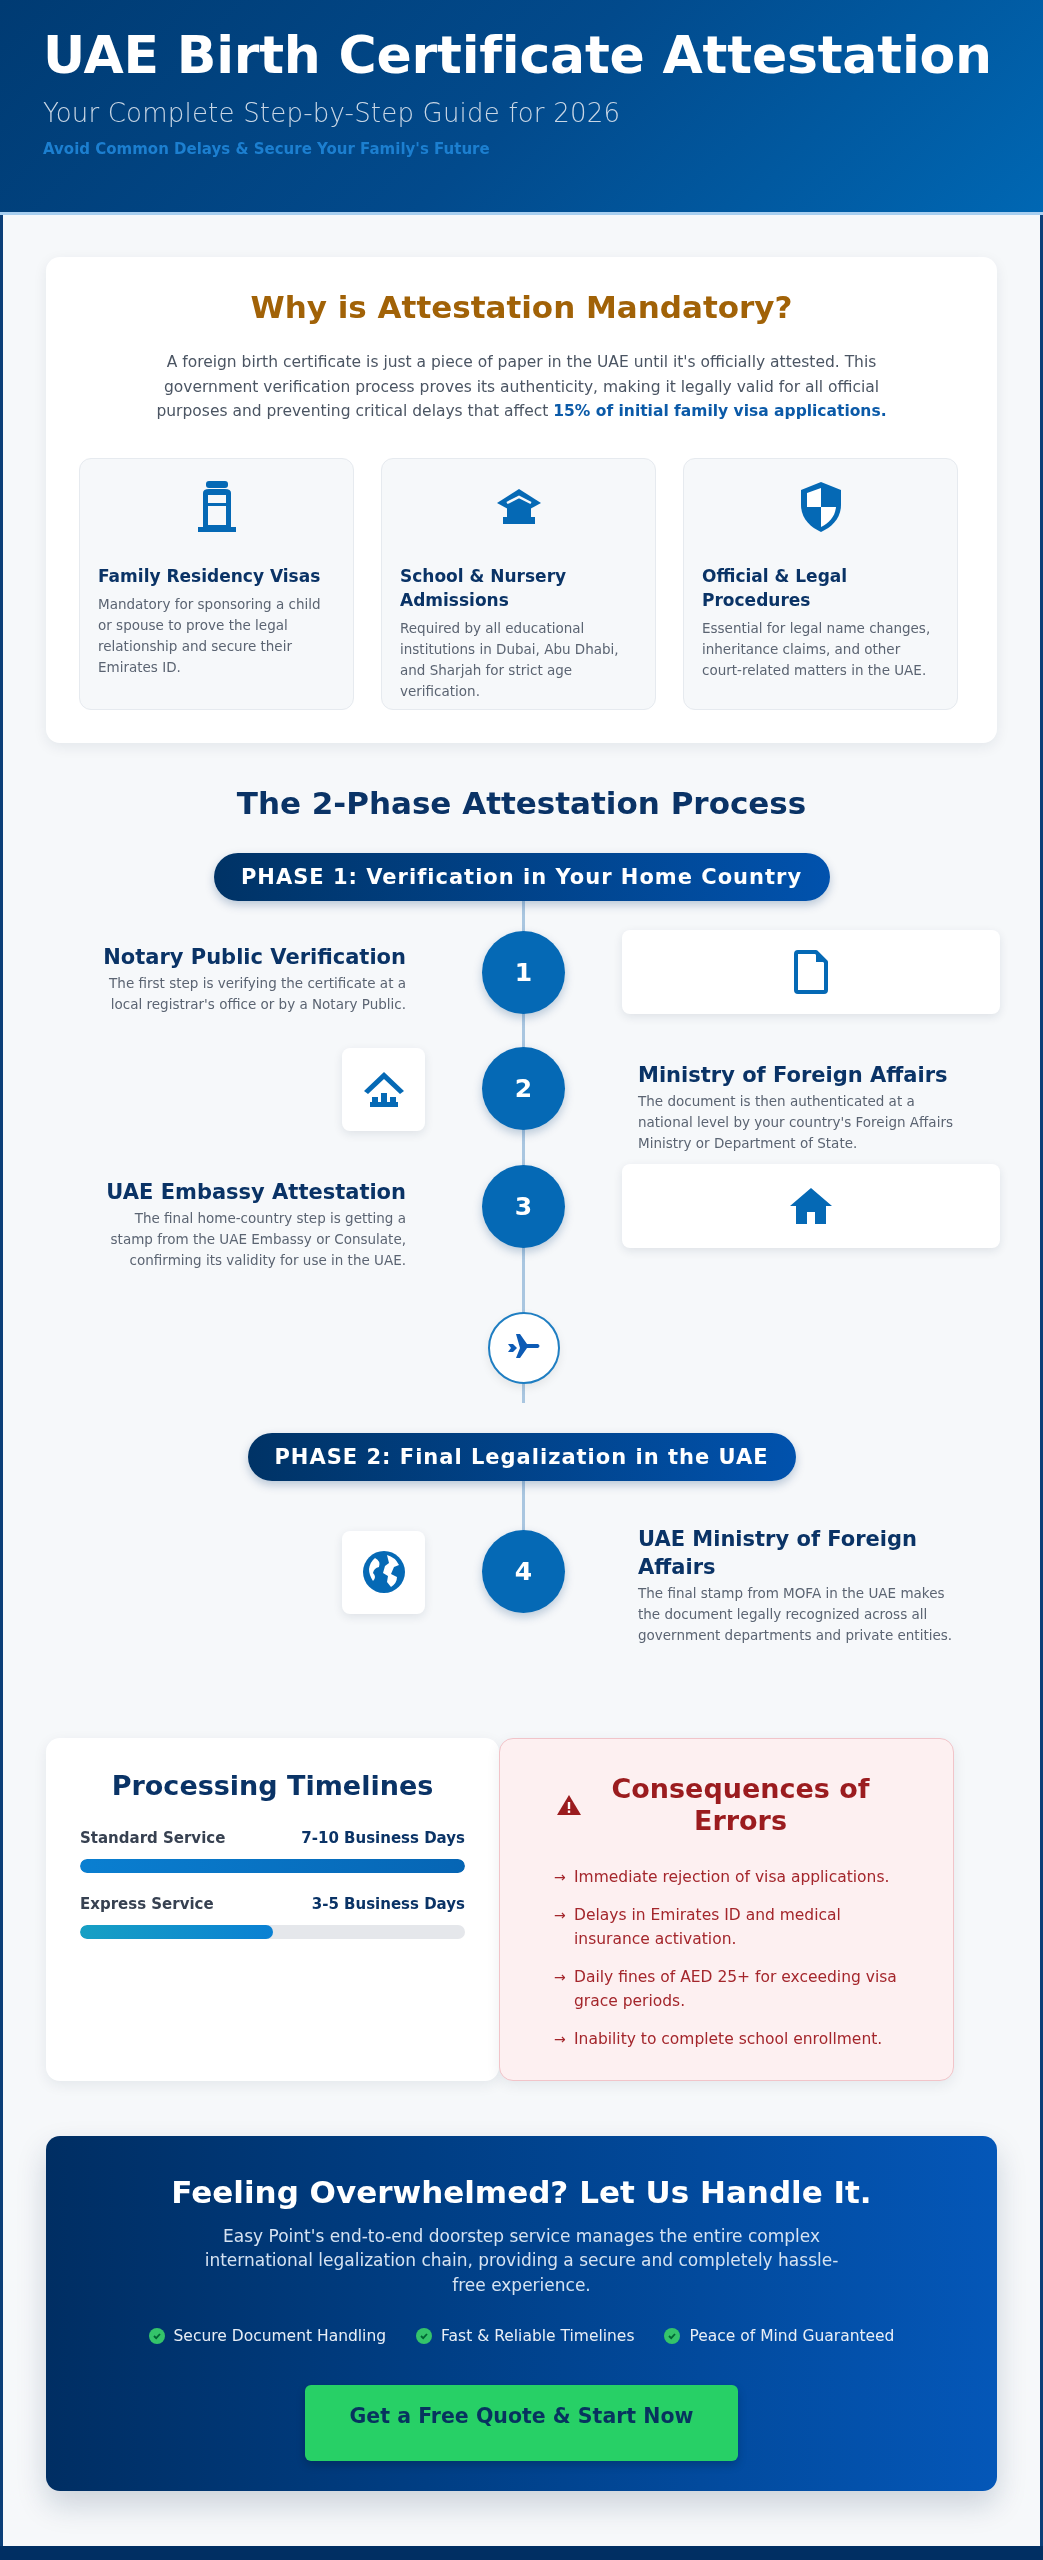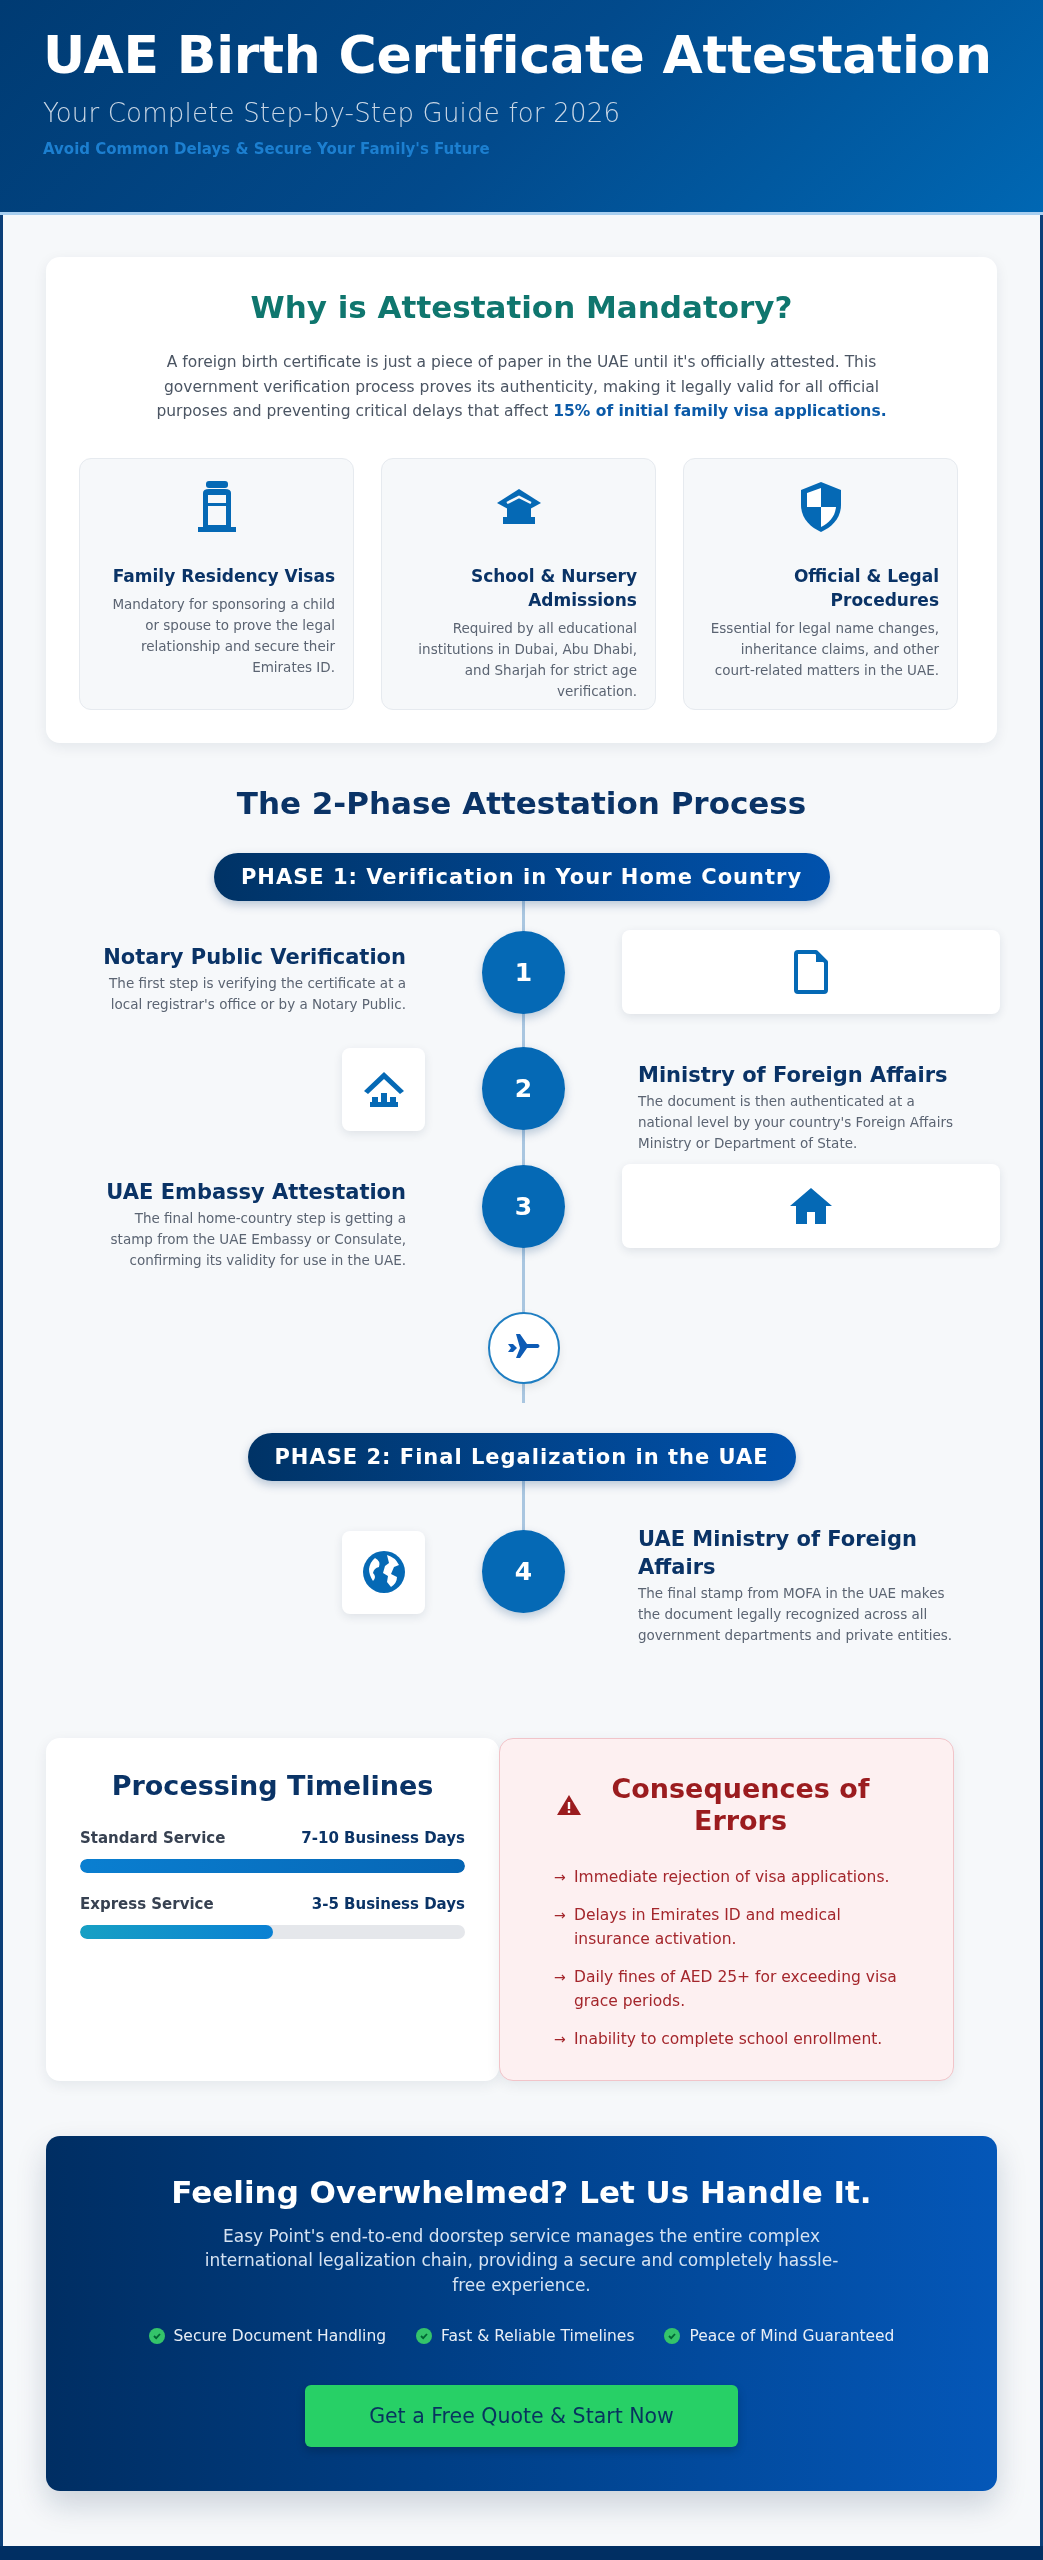--- a/index.html
+++ b/index.html
@@ -8,25 +8,25 @@
   .frame { width: 1043px; border-left: 3px solid #0b3f78; border-right: 3px solid #0b3f78; background: #f6f8fa; }
   
   .hero { height: 215px; padding: 22px 42px 0 43px; background: linear-gradient(135deg, #003b73 0%, #024a8c 50%, #0067b3 100%); border-bottom: 3px solid #a8cff0; margin: 0 -3px; }
   .hero h1 { font-size: 52px; font-weight: bold; color: #fff; letter-spacing: -0.2px; line-height: 66px; }
   .hero .sub { font-size: 26px; font-weight: 300; color: #c8d6e5; margin-top: 10px; font-family: "DejaVu Sans", sans-serif; letter-spacing: 0.2px; }
   .hero .tag { font-size: 15px; font-weight: bold; color: #1c7fd0; margin-top: 12px; }
   .content { padding: 42px 43px 55px 43px; }
   .card { background: #fff; border-radius: 14px; box-shadow: 0 4px 14px rgba(15,35,70,0.08); }
   
   .why { padding: 32px 33px 33px 33px; }
-  .why h2 { text-align: center; font-size: 31px; color: #0f766e; font-weight: bold; }
+  .why h2 { text-align: center; font-size: 31px; color: #a16207; font-weight: bold; }
   .why .lead { text-align: center; font-size: 15.5px; line-height: 24.5px; color: #4b5563; margin: 25px auto 0; width: 760px; }
   .why .lead b { color: #0b5aa8; }
   .why-grid { display: grid; grid-template-columns: repeat(3, 275px); gap: 27px; margin-top: 34px; }
-  .why-item { background: #f6f8fa; border: 1px solid #e6eaef; border-radius: 12px; height: 252px; padding: 22px 18px 0; text-align: right; }
+  .why-item { background: #f6f8fa; border: 1px solid #e6eaef; border-radius: 12px; height: 252px; padding: 22px 18px 0; text-align: left; }
   .why-item .ico { height: 58px; display: flex; justify-content: center; align-items: flex-start; }
   .why-item h3 { font-size: 17px; color: #0a3366; font-weight: bold; margin-top: 25px; line-height: 24px; }
   .why-item p { font-size: 13.5px; color: #5b6472; line-height: 21px; margin-top: 6px; }
   
   .proc-title { text-align: center; font-size: 31px; font-weight: bold; color: #0a3366; margin-top: 42px; }
   .timeline { position: relative; margin-top: 32px; height: 875px; }
   .tl-line { position: absolute; left: 476px; width: 3px; background: #a9c6e0; }
   .phase { position: absolute; left: 50%; transform: translateX(-50%); height: 48px; border-radius: 24px; background: linear-gradient(90deg, #003366 0%, #0152ad 100%); color: #fff; font-size: 21px; font-weight: bold; letter-spacing: 1px; display: flex; align-items: center; justify-content: center; white-space: nowrap; box-shadow: 0 4px 10px rgba(0,50,110,0.25); }
   .circle { position: absolute; left: 436px; width: 83px; height: 83px; border-radius: 50%; background: #0569b5; color: #fff; font-size: 25px; font-weight: bold; display: flex; align-items: center; justify-content: center; box-shadow: 0 4px 10px rgba(0,60,120,0.25); }
   .step-text { position: absolute; width: 315px; }
@@ -53,21 +53,21 @@
   .err-list { list-style: none; margin-top: 28px; }
   .err-list li { position: relative; padding-left: 20px; font-size: 15.5px; color: #a4262c; line-height: 24px; margin-bottom: 14px; }
   .err-list li .arr { position: absolute; left: 0; top: 0; font-size: 14px; }
   
   .cta { margin-top: 55px; height: 355px; border-radius: 14px; background: linear-gradient(90deg, #002e63 0%, #003e84 40%, #0457b8 100%); text-align: center; padding: 38px 40px 0; box-shadow: 0 14px 30px rgba(10,40,80,0.18); }
   .cta h2 { color: #fff; font-size: 31px; font-weight: bold; }
   .cta p { color: #d6e3f2; font-size: 17px; line-height: 24.5px; width: 660px; margin: 14px auto 0; }
   .feats { display: flex; justify-content: center; gap: 30px; margin-top: 30px; }
   .feat { display: flex; align-items: center; gap: 9px; color: #e8eef6; font-size: 15.5px; }
   .chk { width: 16px; height: 16px; border-radius: 50%; background: #34c46a; display: inline-flex; align-items: center; justify-content: center; }
-  .cta-btn { display: inline-block; margin-top: 40px; width: 433px; height: 62px; line-height: 62px; background: #27d066; color: #07335f; font-size: 20.5px; font-weight: normal; border-radius: 6px; box-shadow: 0 4px 10px rgba(0,0,0,0.2); cursor: pointer; }
+  .cta-btn { display: inline-block; margin-top: 40px; width: 433px; height: 76px; line-height: 62px; background: #27d066; color: #07335f; font-size: 20.5px; font-weight: bold; border-radius: 6px; box-shadow: 0 4px 10px rgba(0,0,0,0.2); cursor: pointer; }
   footer { height: 69px; margin: 0 -3px; background: #012f63; color: #fff; font-size: 27px; font-weight: bold; letter-spacing: 3px; display: flex; align-items: center; justify-content: center; }
 </style>
 </head>
 <body>
 
 <div class="frame">
   <header class="hero">
     <h1>UAE Birth Certificate Attestation</h1>
     <div class="sub">Your Complete Step-by-Step Guide for 2026</div>
     <div class="tag">Avoid Common Delays &amp; Secure Your Family's Future</div>

